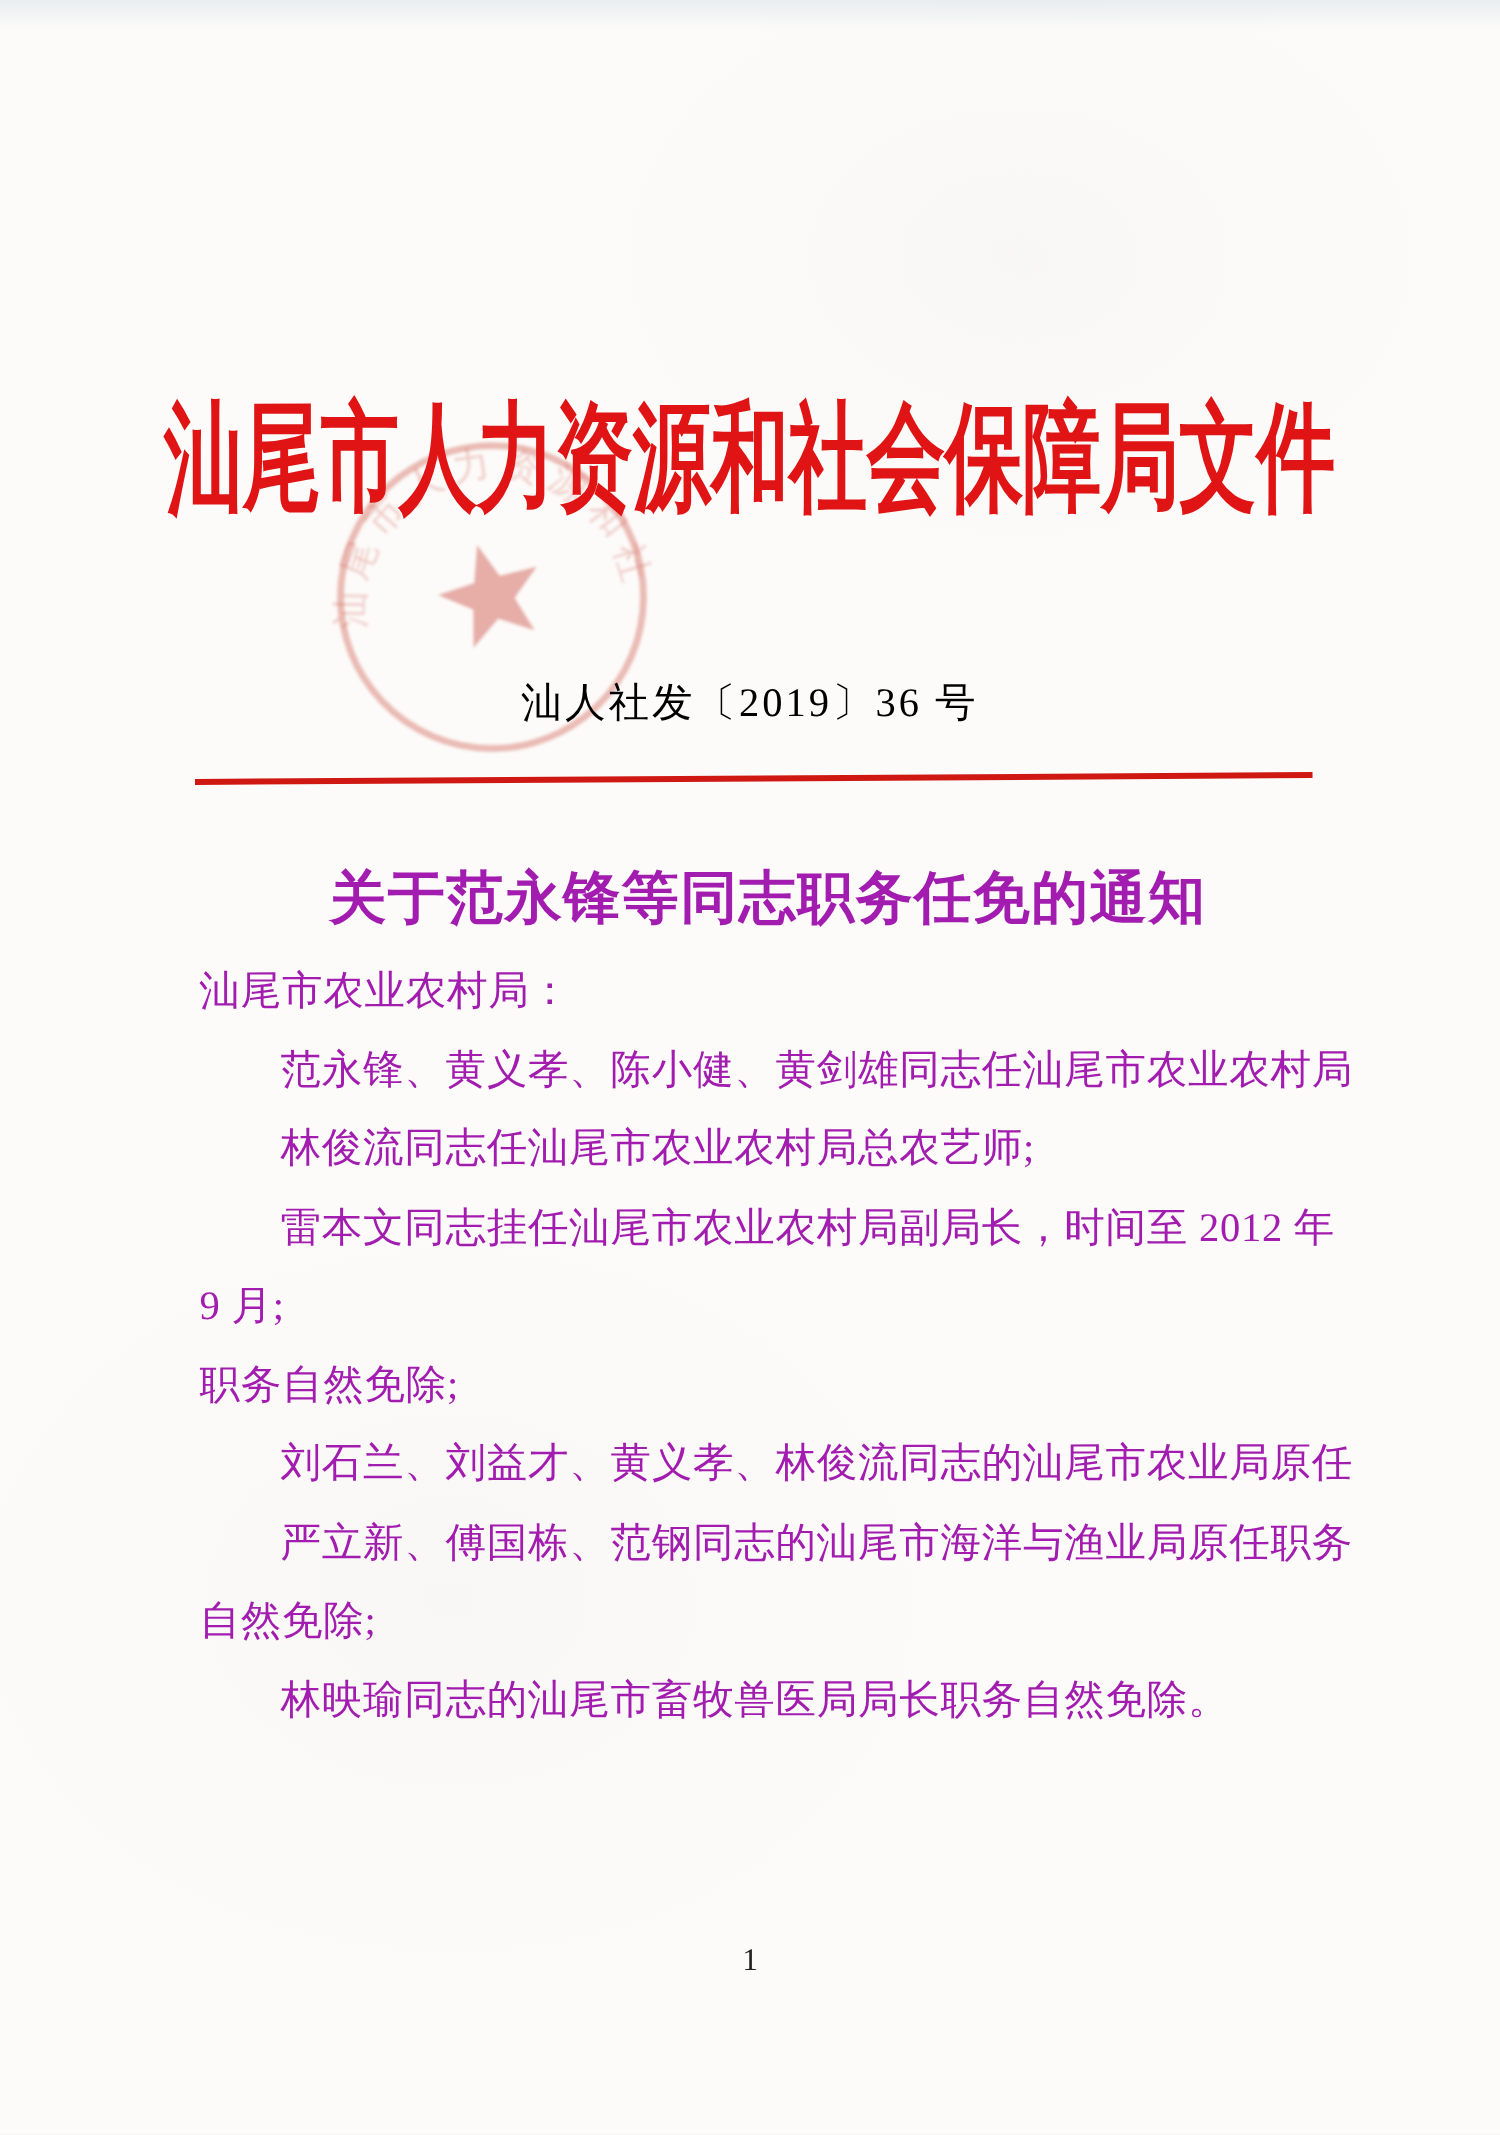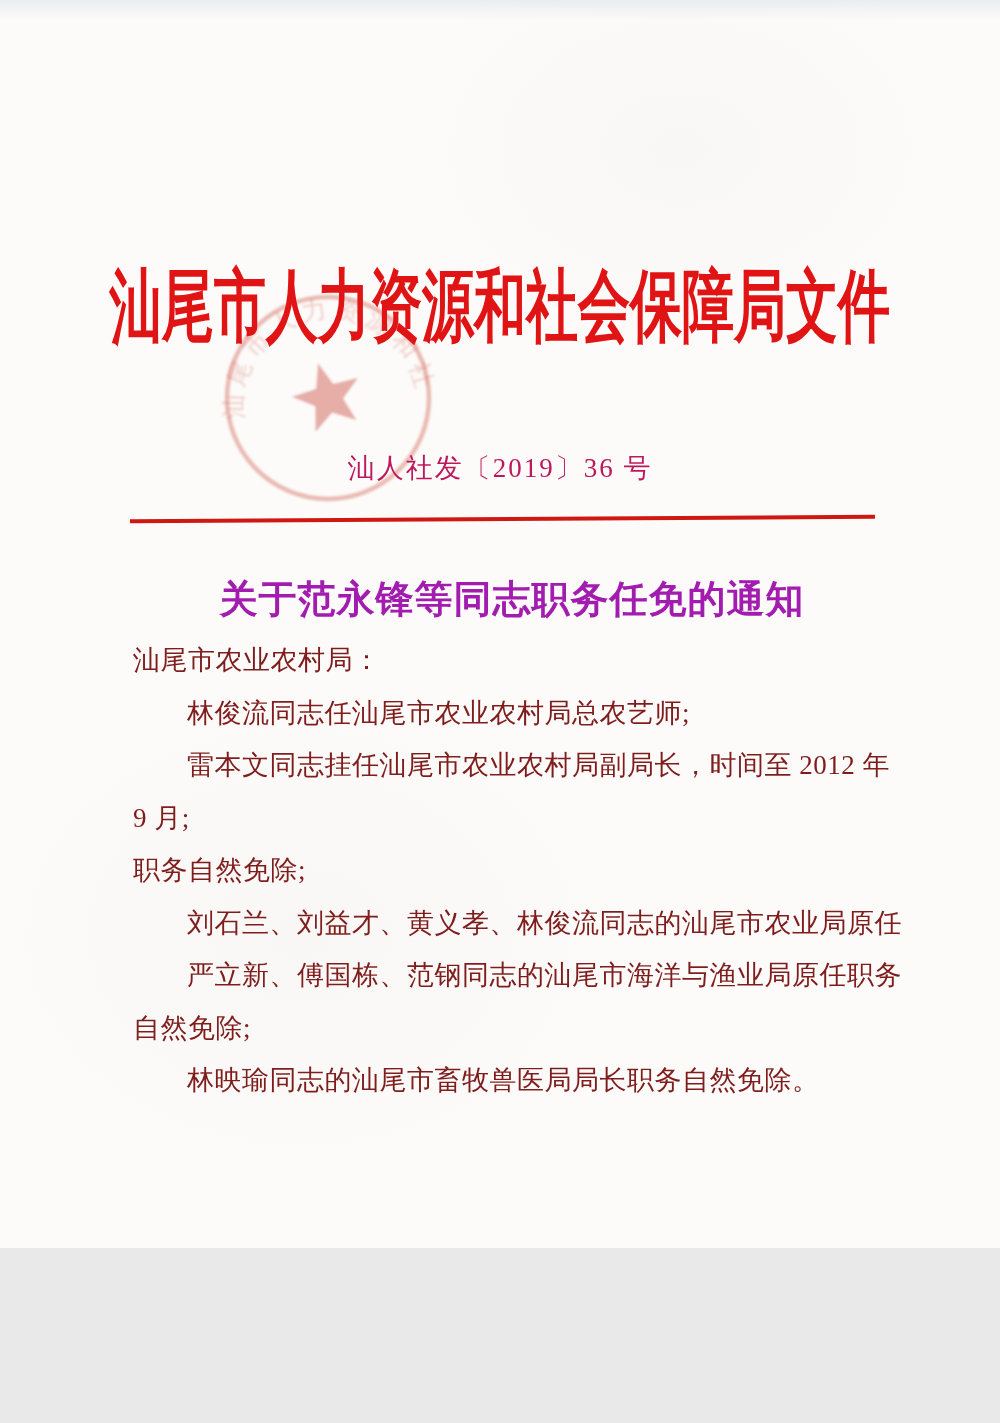--- a/index.html
+++ b/index.html
@@ -6,21 +6,21 @@
     --accent-red:#e01414;
     --line-red:#d01812;
     --seal-red:rgba(205,80,70,0.45);
     --ink:#1a1a1a;
     --paper:#fcfbf9;
   }
   html,body{margin:0;padding:0;}
   body{background:#e9e9e9;font-family:"Liberation Serif", serif;}
   .page{
     position:relative;
-    width:1000px;height:1248px;
+    width:1000px;height:1423px;
     margin:0 auto;
     background:var(--paper);
     overflow:hidden;
     color:var(--ink);
   }
   
   .page::before{
     content:"";
     position:absolute;top:0;left:0;right:0;height:20px;
     background:linear-gradient(180deg, rgba(185,202,218,0.28), rgba(185,202,218,0));
@@ -57,21 +57,21 @@
     transform-origin:top center;
     z-index:2;
     white-space:nowrap;
   }
   .doc-number{
     position:absolute;
     left:0;top:450px;width:100%;
     text-align:center;
     font-size:27px;
     letter-spacing:2px;
-    color:#be185d;
+    color:#000000;
     z-index:2;
   }
   .red-line{
     position:absolute;
     left:130px;top:517px;
     width:745px;height:4px;
     background:var(--line-red);
     transform:rotate(-0.35deg);
     z-index:2;
   }
@@ -85,21 +85,21 @@
     font-weight:700;
     letter-spacing:1px;
     color:#a21caf;
     z-index:2;
   }
   .body{
     position:absolute;
     left:133px;top:634px;
     width:745px;
     font-size:27px;
-    color:#7f1d1d;
+    color:#a21caf;
     z-index:2;
   }
   .body-line{
     height:52.5px;
     line-height:52.5px;
     letter-spacing:0.5px;
     white-space:nowrap;
   }
   .body-line.indent{ text-indent:54px; }
   .page-number{
@@ -135,20 +135,21 @@
   <h1 class="header-title">汕尾市人力资源和社会保障局文件</h1>
 
   <div class="doc-number">汕人社发〔2019〕36 号</div>
 
   <div class="red-line"></div>
 
   <h2 class="notice-title">关于范永锋等同志职务任免的通知</h2>
 
   <div class="body">
       <div class="body-line">汕尾市农业农村局：</div>
+      <div class="body-line indent">范永锋、黄义孝、陈小健、黄剑雄同志任汕尾市农业农村局</div>
       <div class="body-line indent">林俊流同志任汕尾市农业农村局总农艺师;</div>
       <div class="body-line indent">雷本文同志挂任汕尾市农业农村局副局长，时间至 2012 年</div>
       <div class="body-line">9 月;</div>
       <div class="body-line">职务自然免除;</div>
       <div class="body-line indent">刘石兰、刘益才、黄义孝、林俊流同志的汕尾市农业局原任</div>
       <div class="body-line indent">严立新、傅国栋、范钢同志的汕尾市海洋与渔业局原任职务</div>
       <div class="body-line">自然免除;</div>
       <div class="body-line indent">林映瑜同志的汕尾市畜牧兽医局局长职务自然免除。</div>
     </div>
 

